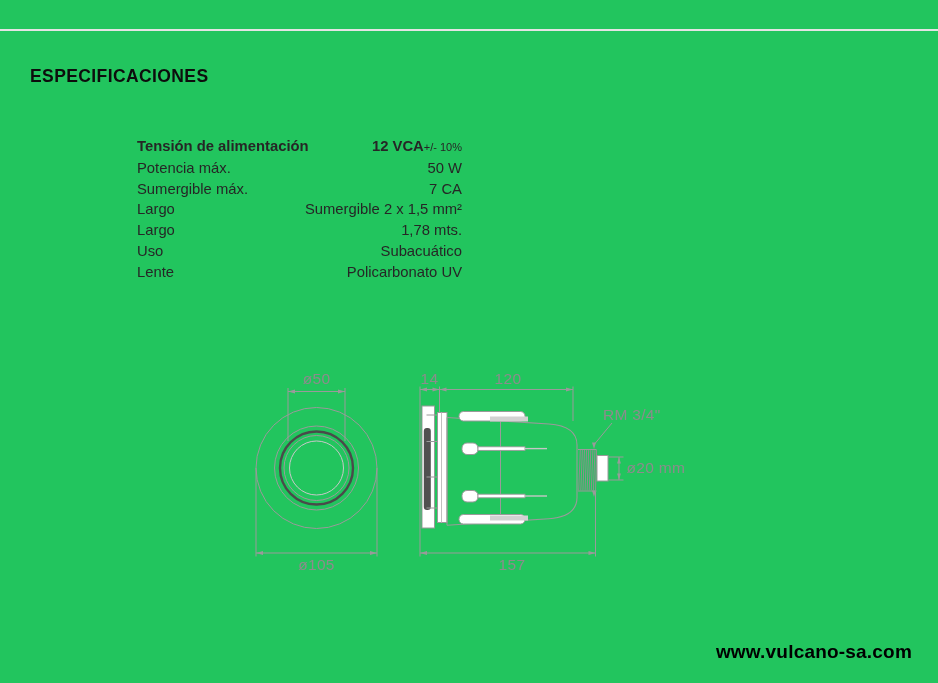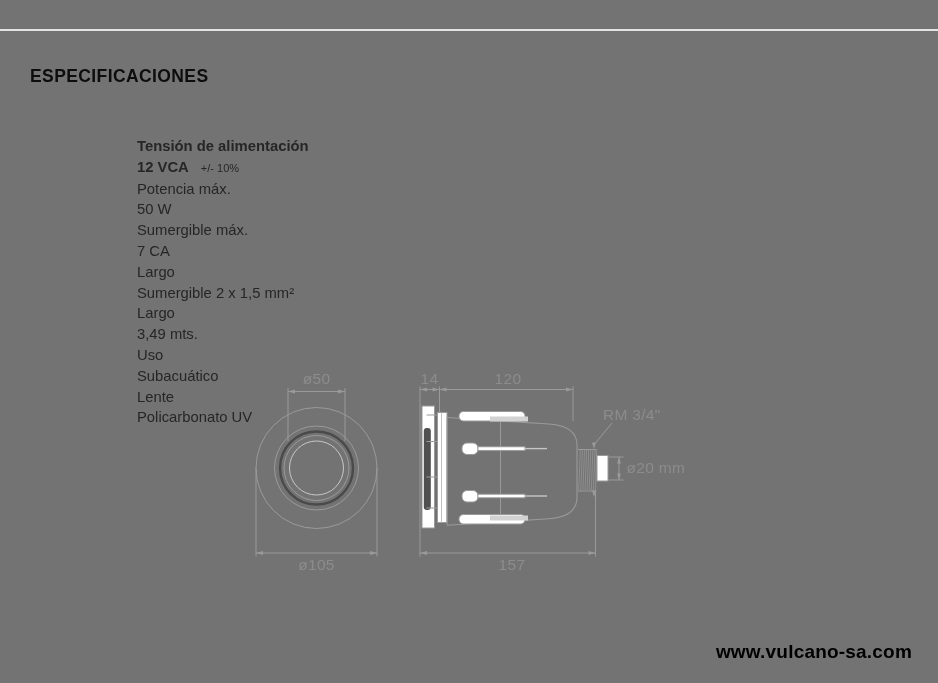--- a/index.html
+++ b/index.html
@@ -1,28 +1,28 @@
 <!DOCTYPE html>
 <html><head>
 <meta charset="utf-8">
 <style>
   html,body{margin:0;padding:0;background:#ffffff;}
   .page{
-    position:relative;width:938px;height:683px;background:#737373;overflow:hidden;
+    position:relative;width:938px;height:683px;background:#22c55e;overflow:hidden;
     font-family:"Liberation Sans",sans-serif;
   }
   .top-rule{position:absolute;left:0;top:29px;width:938px;height:2px;background:#e4e4e4;}
   .heading{
     position:absolute;left:30px;top:66px;margin:0;
     font-size:17.5px;font-weight:bold;color:#0d0d0d;letter-spacing:.4px;
   }
   .specs{position:absolute;left:137px;top:136px;width:325px;font-size:14.8px;color:#262626;}
-  .spec-row{display:flex;justify-content:space-between;align-items:baseline;line-height:20.8px;white-space:nowrap;flex-direction:column;}
+  .spec-row{display:flex;justify-content:space-between;align-items:baseline;line-height:20.8px;white-space:nowrap;}
   .strong{font-weight:bold;}
-  .suffix{font-size:11px;margin-left:12px;}
+  .suffix{font-size:11px;margin-left:0;}
   .drawing{position:absolute;left:230px;top:363px;width:470px;height:218px;}
   .dim-text{font-family:"Liberation Sans",sans-serif;font-size:15.5px;fill:#8c8c8c;letter-spacing:.3px;}
   .footer{
     position:absolute;top:641px;right:26px;
     font-size:19px;font-weight:bold;color:#000;letter-spacing:.2px;
   }
 </style>
 </head>
 <body>
 
@@ -44,21 +44,21 @@
     <div class="spec-row">
       <span>Sumergible máx.</span>
       <span>7 CA</span>
     </div>
     <div class="spec-row">
       <span>Largo</span>
       <span>Sumergible 2 x 1,5 mm²</span>
     </div>
     <div class="spec-row">
       <span>Largo</span>
-      <span>3,49 mts.</span>
+      <span>1,78 mts.</span>
     </div>
     <div class="spec-row">
       <span>Uso</span>
       <span>Subacuático</span>
     </div>
     <div class="spec-row">
       <span>Lente</span>
       <span>Policarbonato UV</span>
     </div>
   </div>

